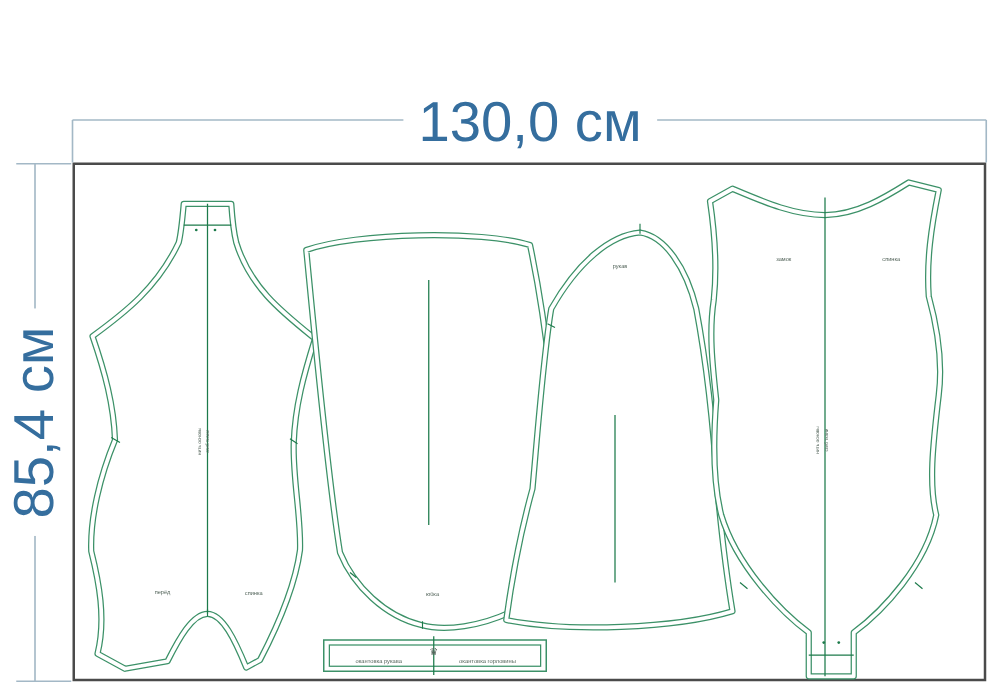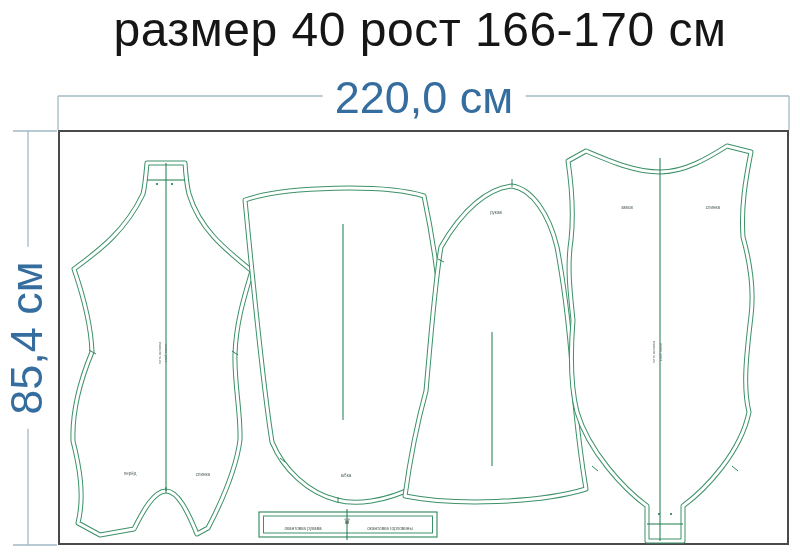--- a/index.html
+++ b/index.html
@@ -22,21 +22,20 @@
   .tlabel{fill:var(--label-gray,#55665c);font-size:4.5px;font-family:"Liberation Sans",sans-serif;text-anchor:middle;}
   .glabel{fill:var(--label-gray,#55665c);font-size:3.8px;font-family:"Liberation Sans",sans-serif;text-anchor:middle;}
   .striplabel{fill:var(--label-gray,#55665c);font-size:4.6px;font-family:"Liberation Sans",sans-serif;text-anchor:middle;}
   .crest{fill:var(--label-gray,#55665c);font-size:8px;text-anchor:middle;}
 </style>
 </head>
 <body>
 
 <div class="stage">
 
-  <div class="title">размер 40 рост 166-170 см</div>
 
   <svg width="800" height="555" viewBox="0 0 800 555">
     <defs>
       <path id="p-front" d="M147,163 L185,163 C186,178 187,186 189,194
         C200,230 226,250 252,271 C243,300 236,325 235,354
         C234,382 241,414 240,440 C236,470 220,505 208,528
         L197,534 C188,512 178,491 166,491 C154,491 143,511 134,529
         L100,535 L78,523 C85,495 79,465 73,441
         C72,414 80,381 92,352 C91,324 84,298 74,269
         C100,250 126,230 143,194 C145,186 146,174 147,163 Z"></path>
@@ -125,15 +124,15 @@
     <g>
       <rect x="259" y="512" width="178" height="25" fill="#fff" style="stroke:var(--pattern-green,#3c9168)" stroke-width="1.2"></rect>
       <rect x="263.5" y="516" width="169" height="17" fill="none" style="stroke:var(--pattern-green,#3c9168)" stroke-width="1"></rect>
       <line class="cline" x1="347" y1="509" x2="347" y2="540"></line>
       <text class="crest" x="347" y="524">♛</text>
       <text class="striplabel" x="303" y="530">окантовка рукава</text>
       <text class="striplabel" x="390" y="530">окантовка горловины</text>
     </g>
   </svg>
 
-  <div class="dim-h">220,0 см</div>
+  <div class="dim-h">130,0 см</div>
   <div class="dim-v">85,4 см</div>
 </div>
 
 </body></html>

